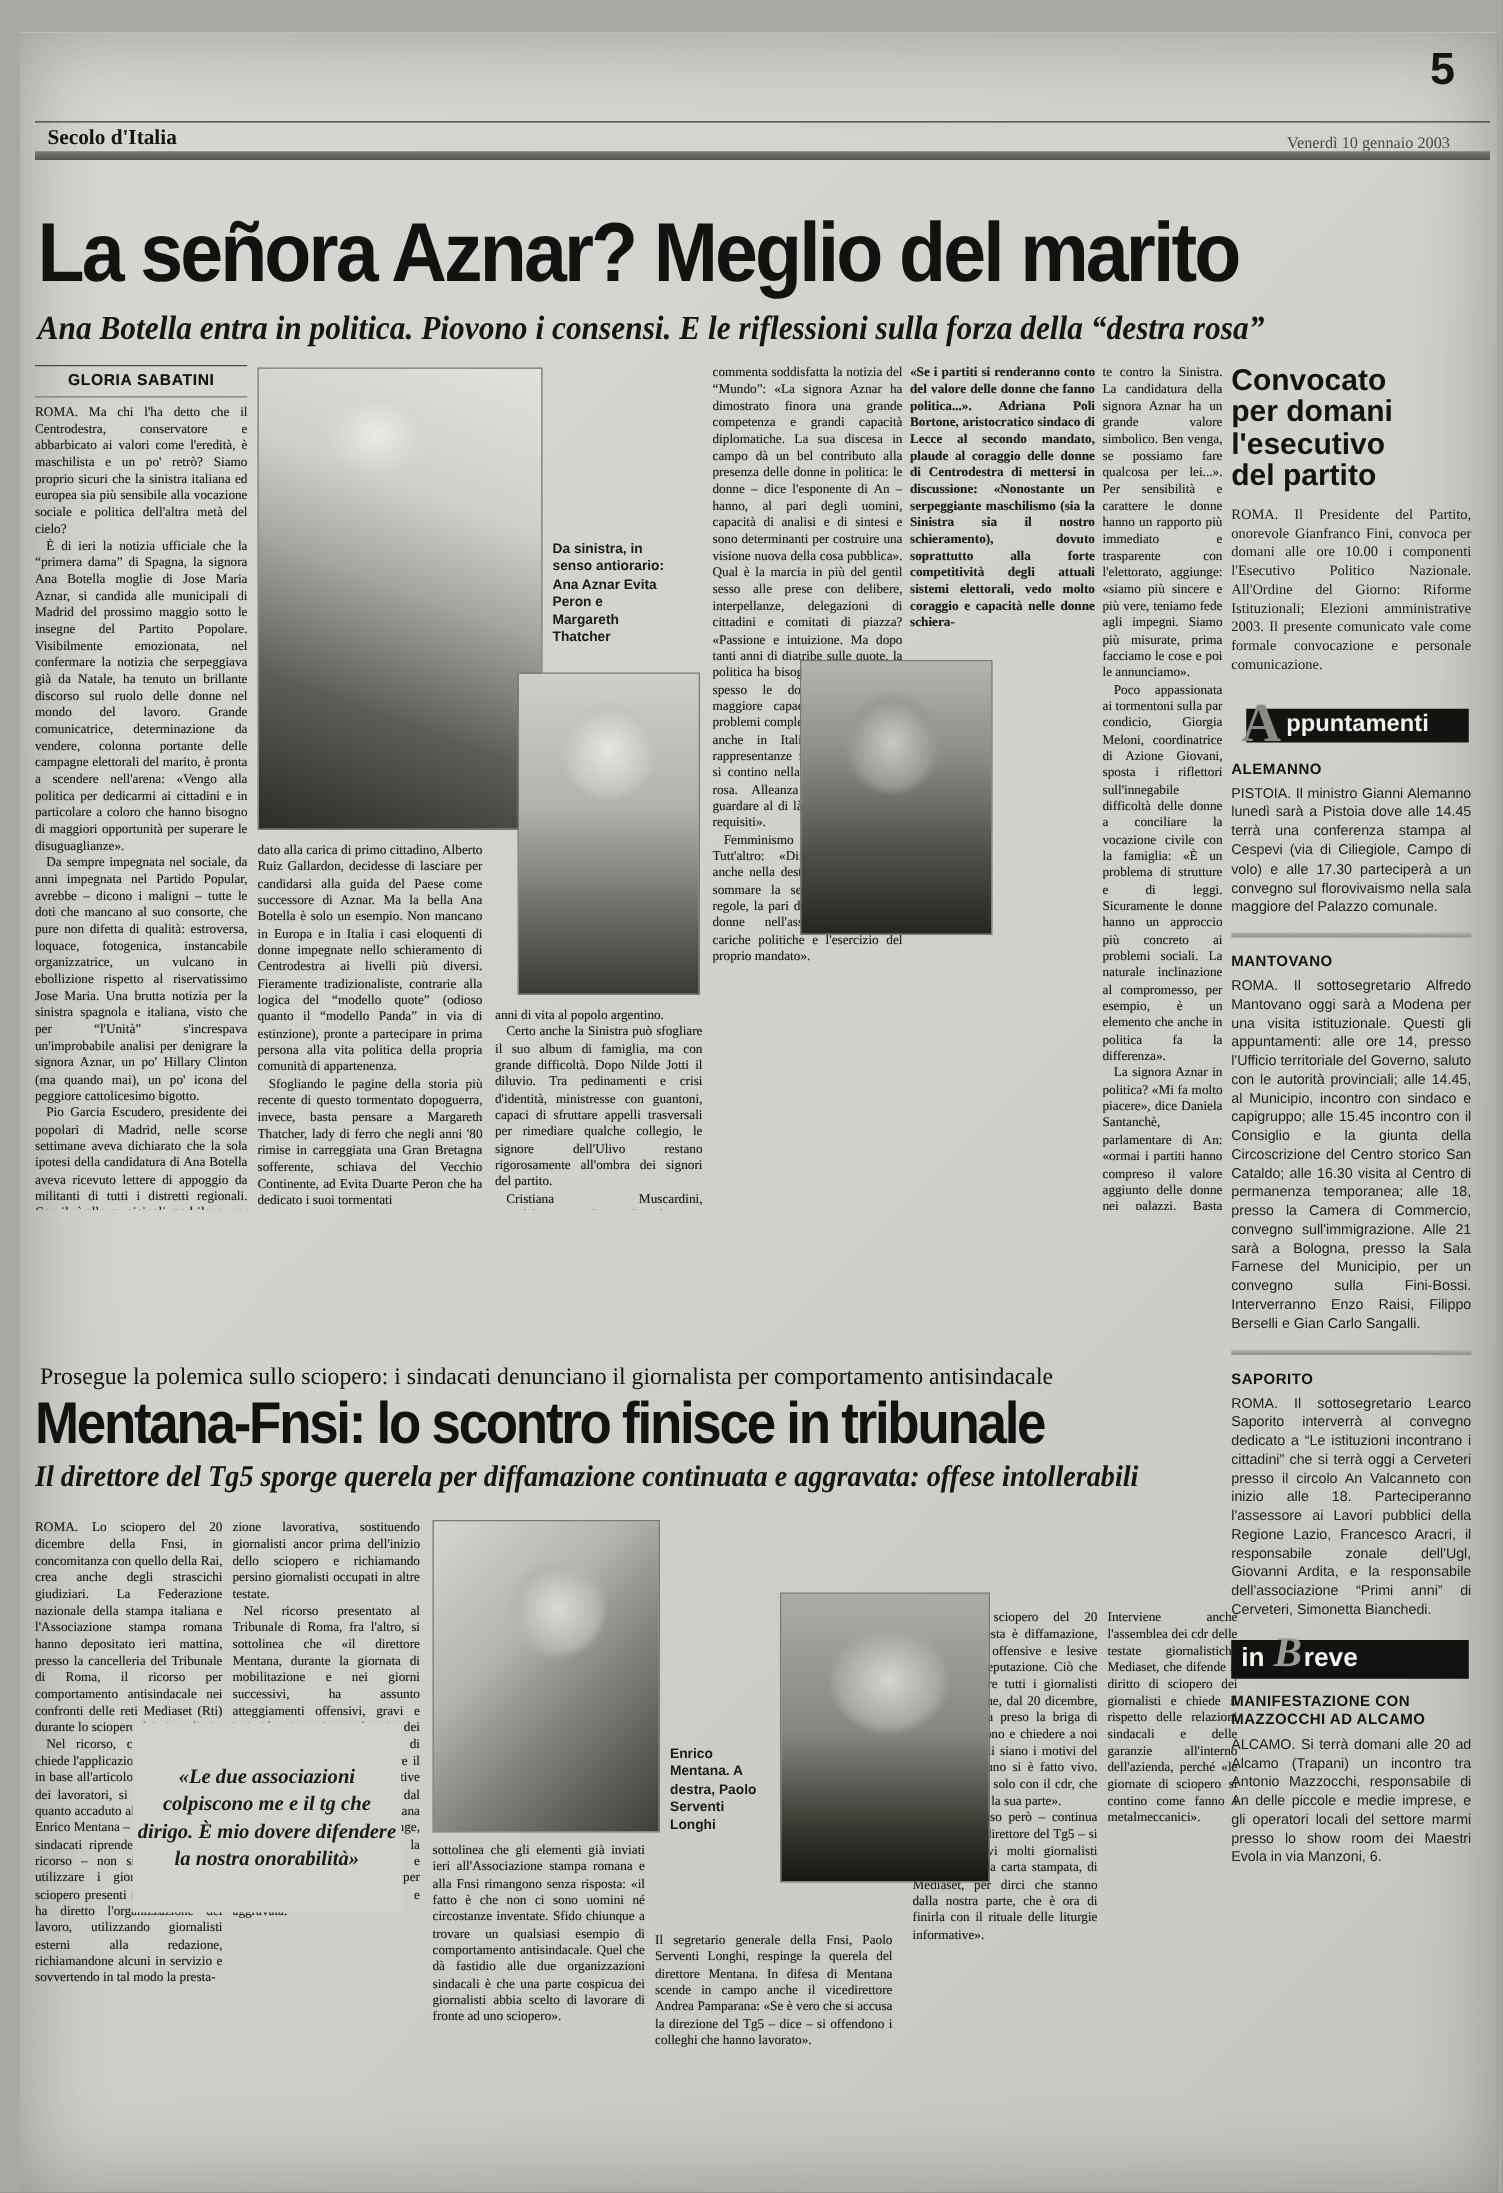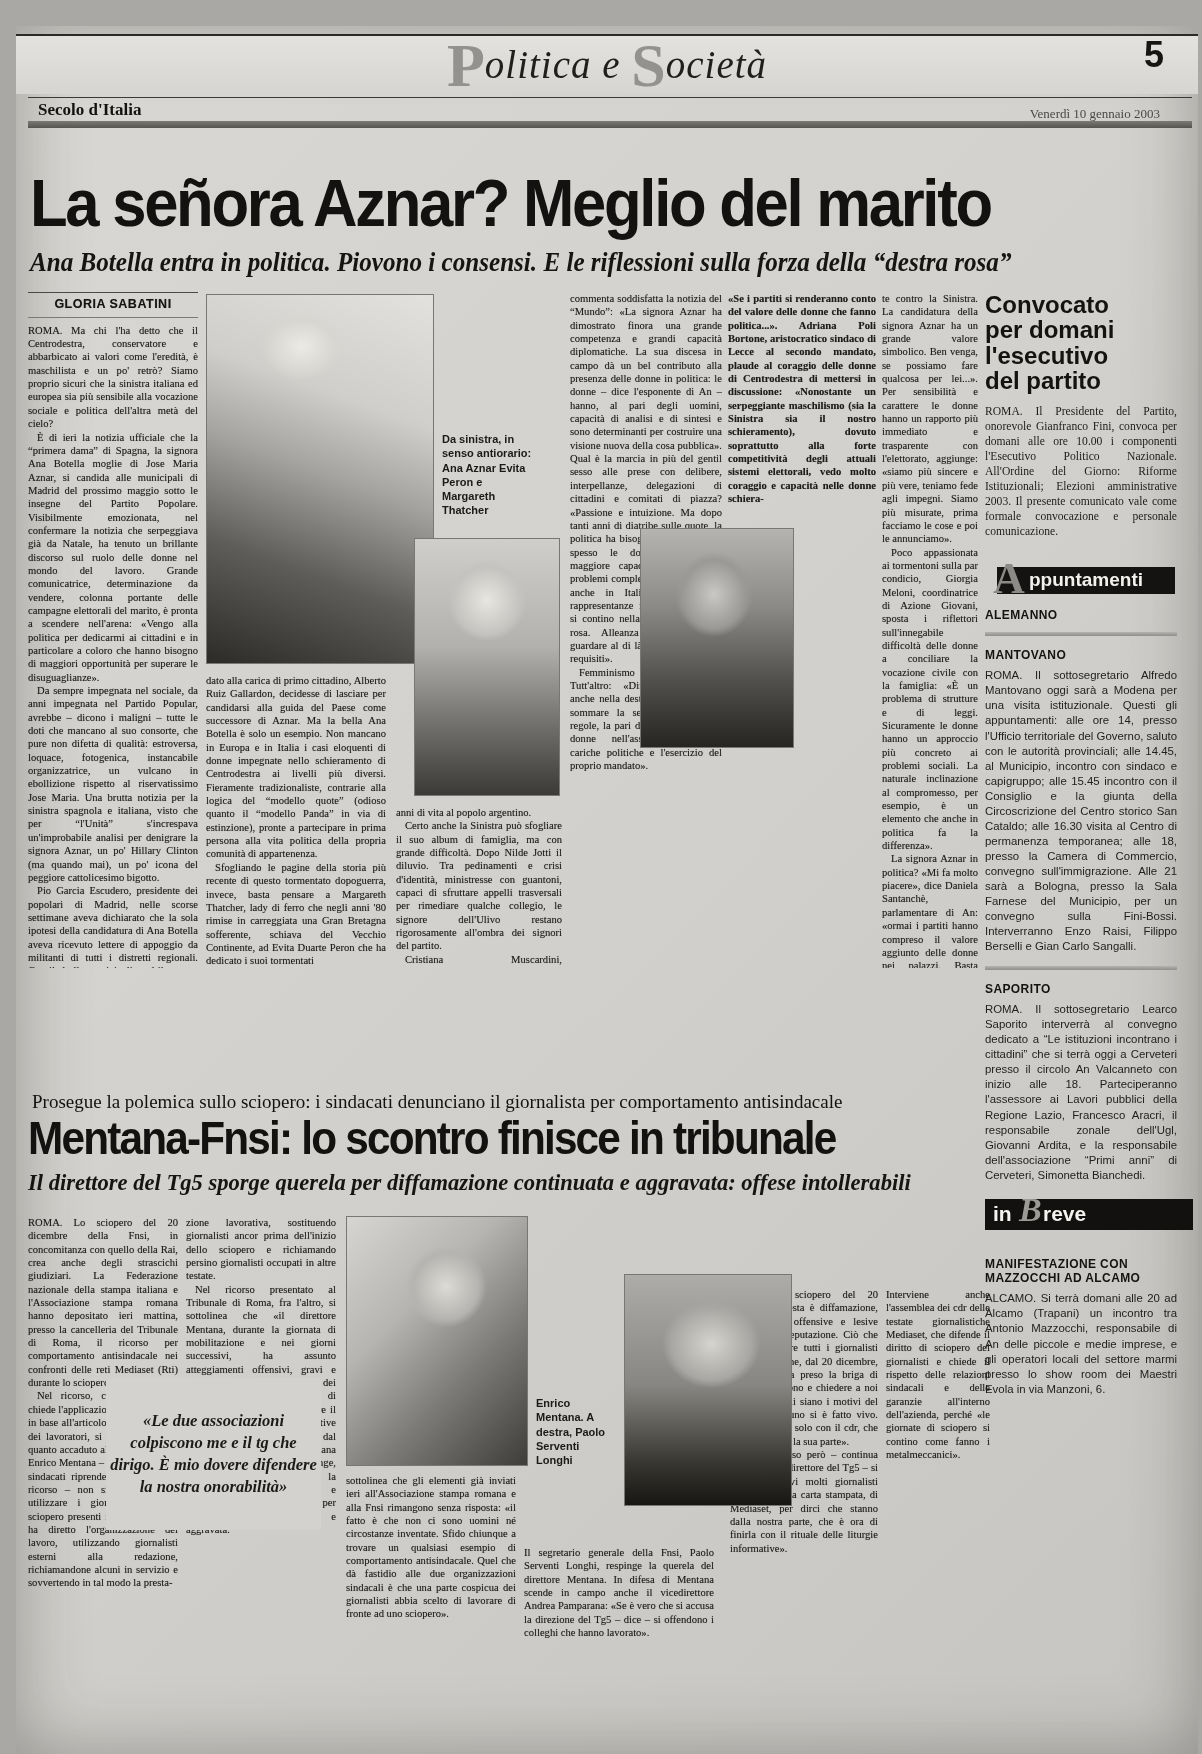--- a/index.html
+++ b/index.html
@@ -94,38 +94,35 @@
               background:#141312;}
   .app-banner .cap{position:absolute;left:-4px;top:-14px;font-size:44px;font-weight:bold;
               color:#8b8a86;font-family:"Liberation Serif",serif;}
   .app-banner .rest{position:absolute;left:32px;top:2px;color:#f2f1ed;font-weight:bold;
               font-size:19px;font-family:"Liberation Sans","DejaVu Sans",sans-serif;}
   .rail h3{font-family:"Liberation Sans","DejaVu Sans",sans-serif;font-weight:bold;
            font-size:12px;letter-spacing:.4px;color:#141312;margin:0 0 6px 0;}
   .rail .item-body{font-family:"Liberation Sans","DejaVu Sans",sans-serif;font-size:11.4px;
            line-height:1.32;text-align:justify;color:#222120;width:192px;margin:0 0 12px 0;}
   .sep{height:4px;background:linear-gradient(180deg,#b4b3af,#8f8e8a);margin:10px 0 12px 0;width:192px;}
-  .breve-banner{position:relative;margin:16px 0 28px 0;width:208px;height:31px;background:#121110;}
+  .breve-banner{position:relative;margin:16px 0 12px 0;width:190px;height:31px;background:#121110;}
   .breve-banner .b1{position:absolute;left:8px;top:3px;color:#f4f3ef;font-weight:bold;font-size:21px;
               font-family:"Liberation Sans","DejaVu Sans",sans-serif;}
   .breve-banner .b2{position:absolute;left:34px;top:-8px;color:#9b9a96;font-style:italic;
               font-weight:bold;font-size:34px;font-family:"Liberation Serif",serif;}
   .breve-banner .b3{position:absolute;left:58px;top:3px;color:#f4f3ef;font-weight:bold;font-size:21px;
               font-family:"Liberation Sans","DejaVu Sans",sans-serif;}
   .breve-head{width:190px;line-height:1.15;}
 </style>
 </head>
 <body>
 
 <div class="page">
   <div class="sheet"></div>
 
-  <div class="mast-band">
-    <span class="mast-title"><span class="bigcap">P</span><span>olitica</span><span> e </span><span class="bigcap">S</span><span>ocietà</span></span>
-  </div>
   <div class="page-number">5</div>
   <div class="rule-thin"></div>
   <div class="paper-name">Secolo d'Italia</div>
   <div class="issue-date">Venerdì 10 gennaio 2003</div>
   <div class="rule-thick"></div>
 
   <h1 class="headline h1">La señora Aznar? Meglio del marito</h1>
   <div class="subtitle s1">Ana Botella entra in politica. Piovono i consensi. E le riflessioni sulla forza della “destra rosa”</div>
 
   <section class="a1body">
@@ -166,20 +163,21 @@
   <aside class="rail">
     <h2 class="rail-title">Convocato per domani l'esecutivo del partito</h2>
     <p class="rail-notice">ROMA. Il Presidente del Partito, onorevole Gianfranco Fini, convoca per domani alle ore 10.00 i componenti l'Esecutivo Politico Nazionale. All'Ordine del Giorno: Riforme Istituzionali; Elezioni amministrative 2003. Il presente comunicato vale come formale convocazione e personale comunicazione.</p>
 
     <div class="app-banner">
       <span class="cap">A</span>
       <span class="rest">ppuntamenti</span>
     </div>
 
     <h3>ALEMANNO</h3>
+    <p class="item-body">PISTOIA. Il ministro Gianni Alemanno lunedì sarà a Pistoia dove alle 14.45 terrà una conferenza stampa al Cespevi (via di Ciliegiole, Campo di volo) e alle 17.30 parteciperà a un convegno sul florovivaismo nella sala maggiore del Palazzo comunale.</p>
     <div class="sep"></div>
     <h3>MANTOVANO</h3>
     <p class="item-body">ROMA. Il sottosegretario Alfredo Mantovano oggi sarà a Modena per una visita istituzionale. Questi gli appuntamenti: alle ore 14, presso l'Ufficio territoriale del Governo, saluto con le autorità provinciali; alle 14.45, al Municipio, incontro con sindaco e capigruppo; alle 15.45 incontro con il Consiglio e la giunta della Circoscrizione del Centro storico San Cataldo; alle 16.30 visita al Centro di permanenza temporanea; alle 18, presso la Camera di Commercio, convegno sull'immigrazione. Alle 21 sarà a Bologna, presso la Sala Farnese del Municipio, per un convegno sulla Fini-Bossi. Interverranno Enzo Raisi, Filippo Berselli e Gian Carlo Sangalli.</p>
     <div class="sep"></div>
     <h3>SAPORITO</h3>
     <p class="item-body">ROMA. Il sottosegretario Learco Saporito interverrà al convegno dedicato a “Le istituzioni incontrano i cittadini” che si terrà oggi a Cerveteri presso il circolo An Valcanneto con inizio alle 18. Parteciperanno l'assessore ai Lavori pubblici della Regione Lazio, Francesco Aracri, il responsabile zonale dell'Ugl, Giovanni Ardita, e la responsabile dell'associazione “Primi anni” di Cerveteri, Simonetta Bianchedi.</p>
 
     <div class="breve-banner">
       <span class="b1">in</span>
       <span class="b2">B</span>

